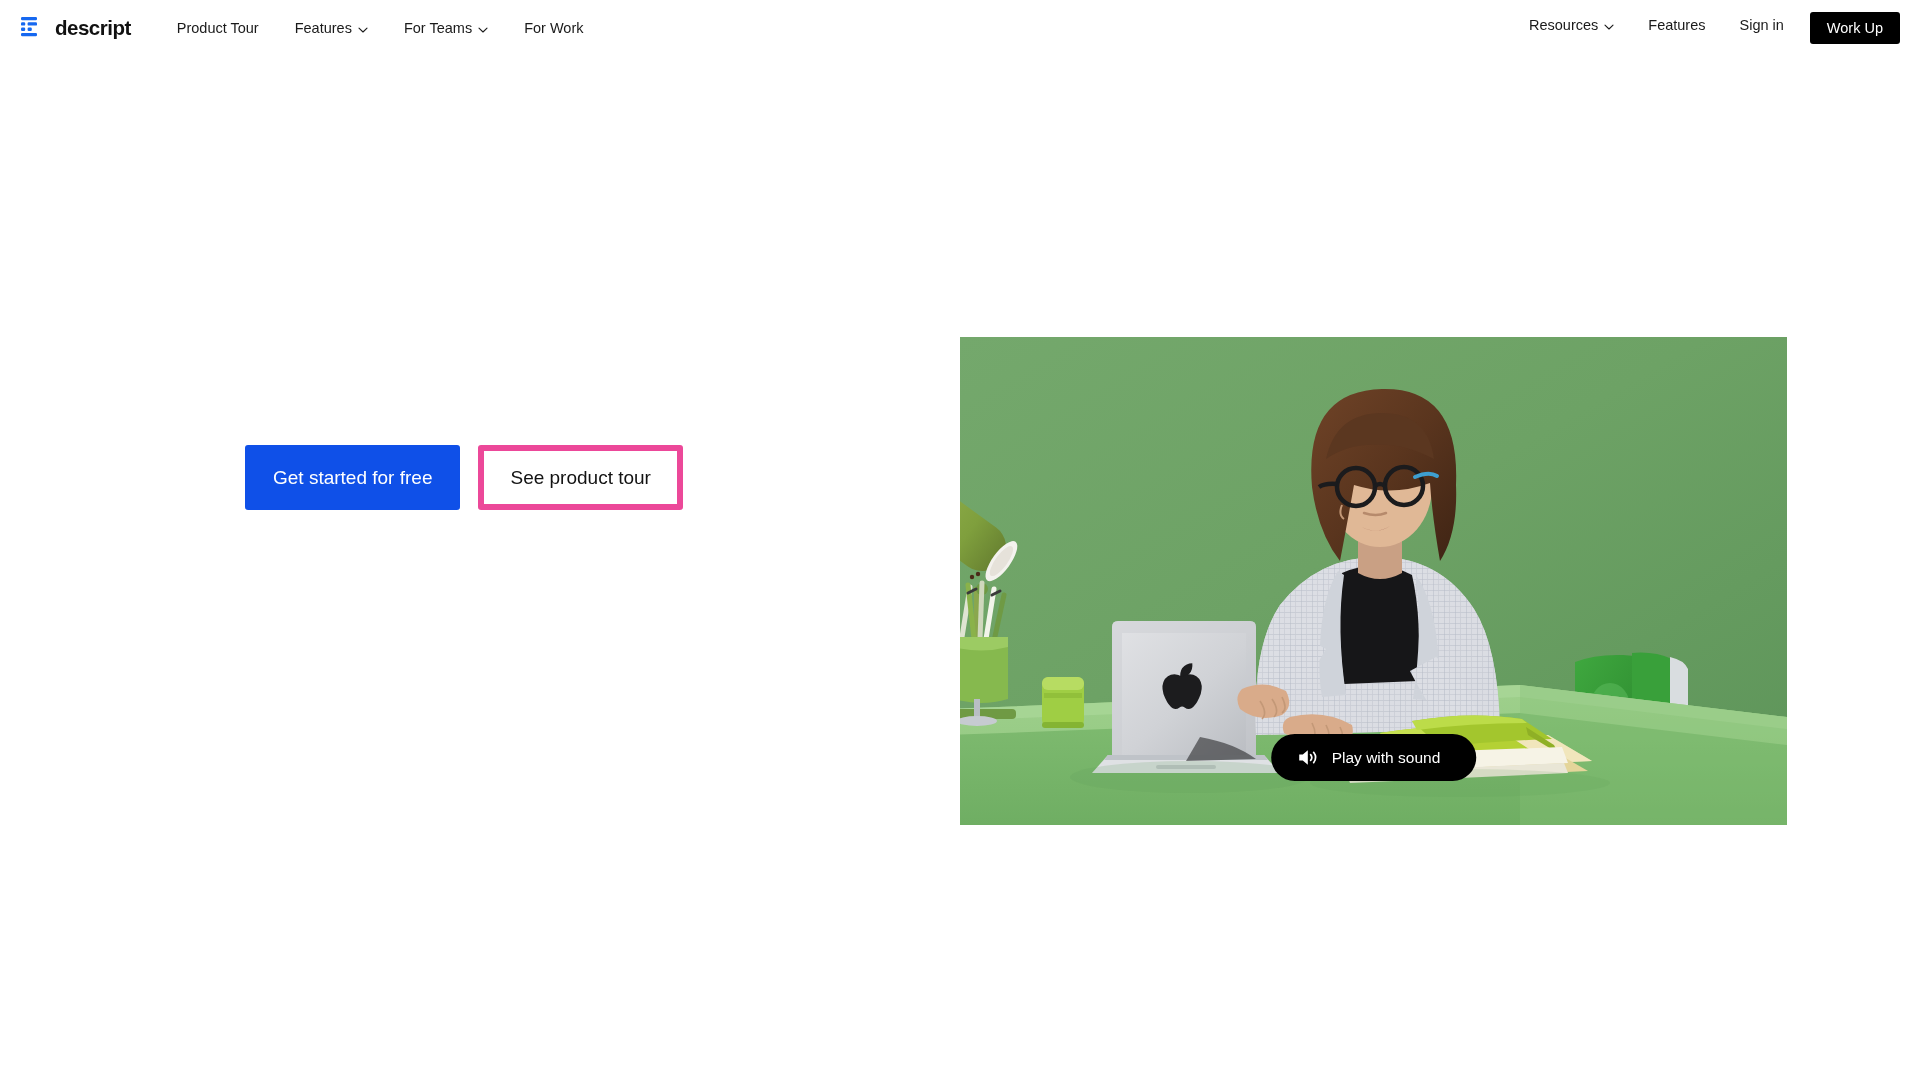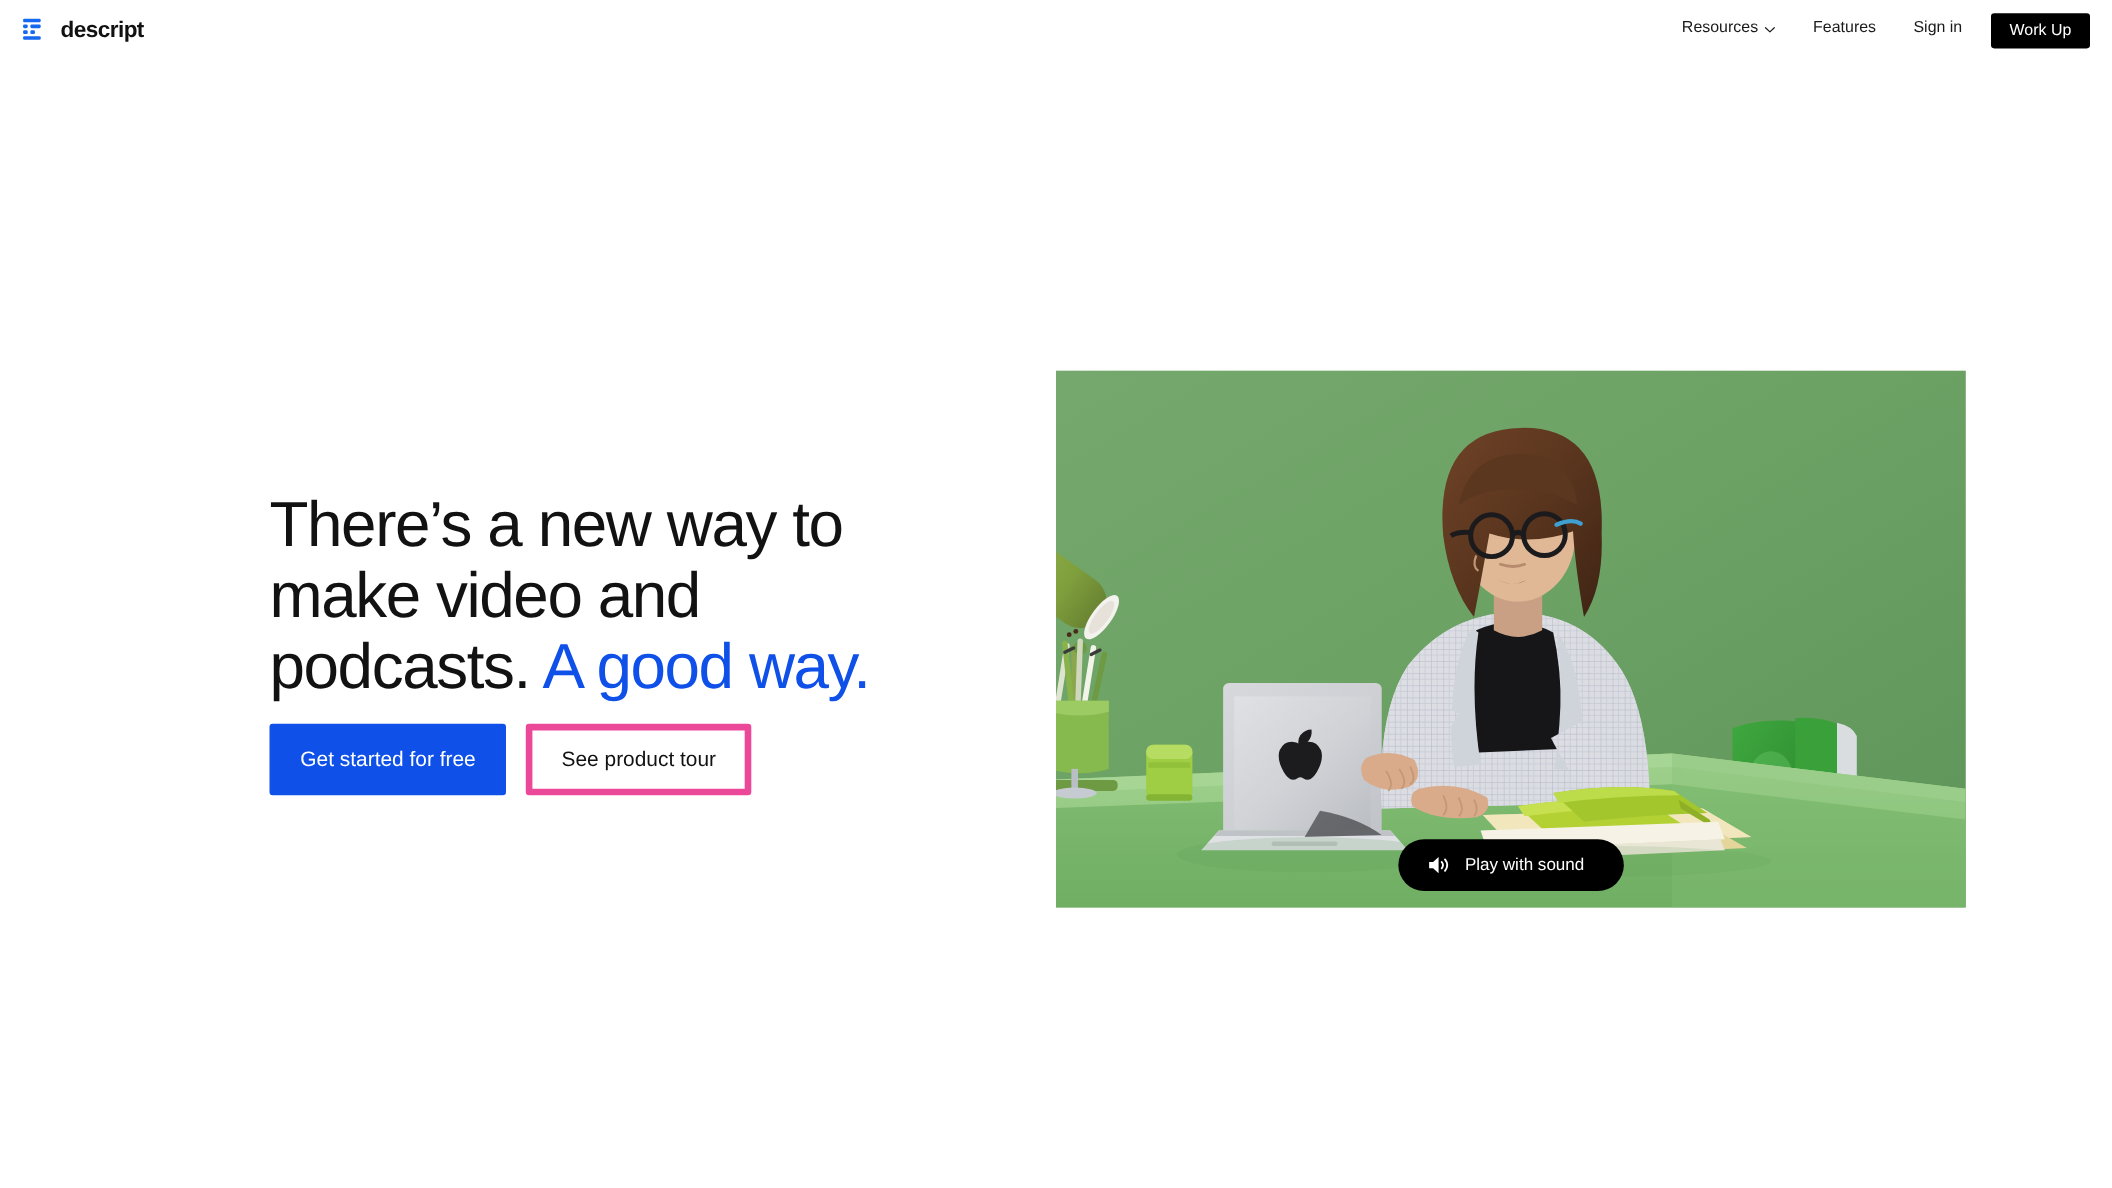--- a/index.html
+++ b/index.html
@@ -170,21 +170,21 @@
     background: #6fa368;
     cursor: pointer;
   }
 
   .video-scene { position: absolute; inset: 0; display: block; }
 
   .sound-pill {
     position: absolute;
     left: 50%;
     transform: translateX(-50%);
-    bottom: 15px;
+    bottom: 44px;
     height: 47px;
     display: flex;
     align-items: center;
     gap: 14px;
     background: #000000;
     color: #ffffff;
     border: none;
     border-radius: 24px;
     padding: 0 36px 0 26px;
     font-family: inherit;
@@ -211,20 +211,49 @@
             <rect x="7.6" y="6.3" width="9.4" height="3.3" rx="1.2"></rect>
             <rect x="1" y="11.6" width="4.2" height="3.3" rx="1.2"></rect>
             <rect x="7.6" y="11.6" width="4.2" height="3.3" rx="1.2"></rect>
             <rect x="1" y="16.9" width="16" height="3.3" rx="1.2"></rect>
           </g>
         </svg>
       </span>
       <span class="brand-word">descript</span>
     </a>
 
+    <nav class="nav-links">
+
+      <div class="nav-item">
+        <span>Product Tour</span>
+      </div>
+
+      <div class="nav-item">
+        <span>Features</span>
+        <span class="chev">
+          <svg class="chev" viewBox="0 0 10 10" xmlns="http://www.w3.org/2000/svg" aria-hidden="true">
+            <path d="M1 3.2 L5 7 L9 3.2" fill="none" stroke="#1a1a1a" stroke-width="1.1" stroke-linecap="round" stroke-linejoin="round"></path>
+          </svg>
+        </span>
+      </div>
+
+      <div class="nav-item">
+        <span>For Teams</span>
+        <span class="chev">
+          <svg class="chev" viewBox="0 0 10 10" xmlns="http://www.w3.org/2000/svg" aria-hidden="true">
+            <path d="M1 3.2 L5 7 L9 3.2" fill="none" stroke="#1a1a1a" stroke-width="1.1" stroke-linecap="round" stroke-linejoin="round"></path>
+          </svg>
+        </span>
+      </div>
+
+      <div class="nav-item">
+        <span>For Work</span>
+      </div>
+
+    </nav>
   </div>
 
   <div class="nav-right">
 
     <div class="nav-item">
       <span>Resources</span>
       <span class="chev">
         <svg class="chev" viewBox="0 0 10 10" xmlns="http://www.w3.org/2000/svg" aria-hidden="true">
           <path d="M1 3.2 L5 7 L9 3.2" fill="none" stroke="#1a1a1a" stroke-width="1.1" stroke-linecap="round" stroke-linejoin="round"></path>
         </svg>
@@ -241,21 +270,20 @@
 
     <button class="signup-btn">Work Up</button>
 
   </div>
 </header>
 
 <main class="hero">
 
   <div class="hero-copy">
 
-    <h1 class="headline"><span>There’s a new way to make video and podcasts. </span><span class="accent">A good way.</span></h1>
 
 
     <div class="cta-row">
       <button class="btn btn-primary">Get started for free</button>
       <button class="btn btn-secondary">See product tour</button>
     </div>
 
   </div>
 
   <div class="video-wrap">

